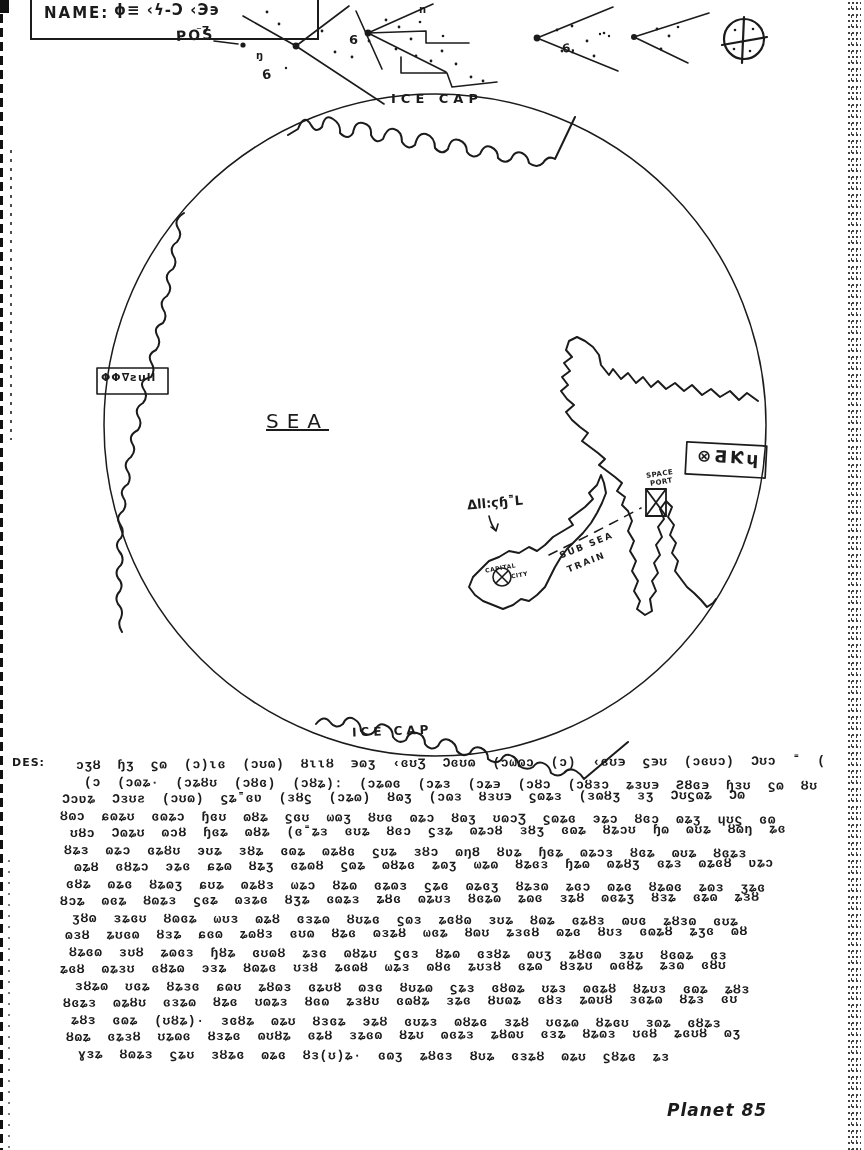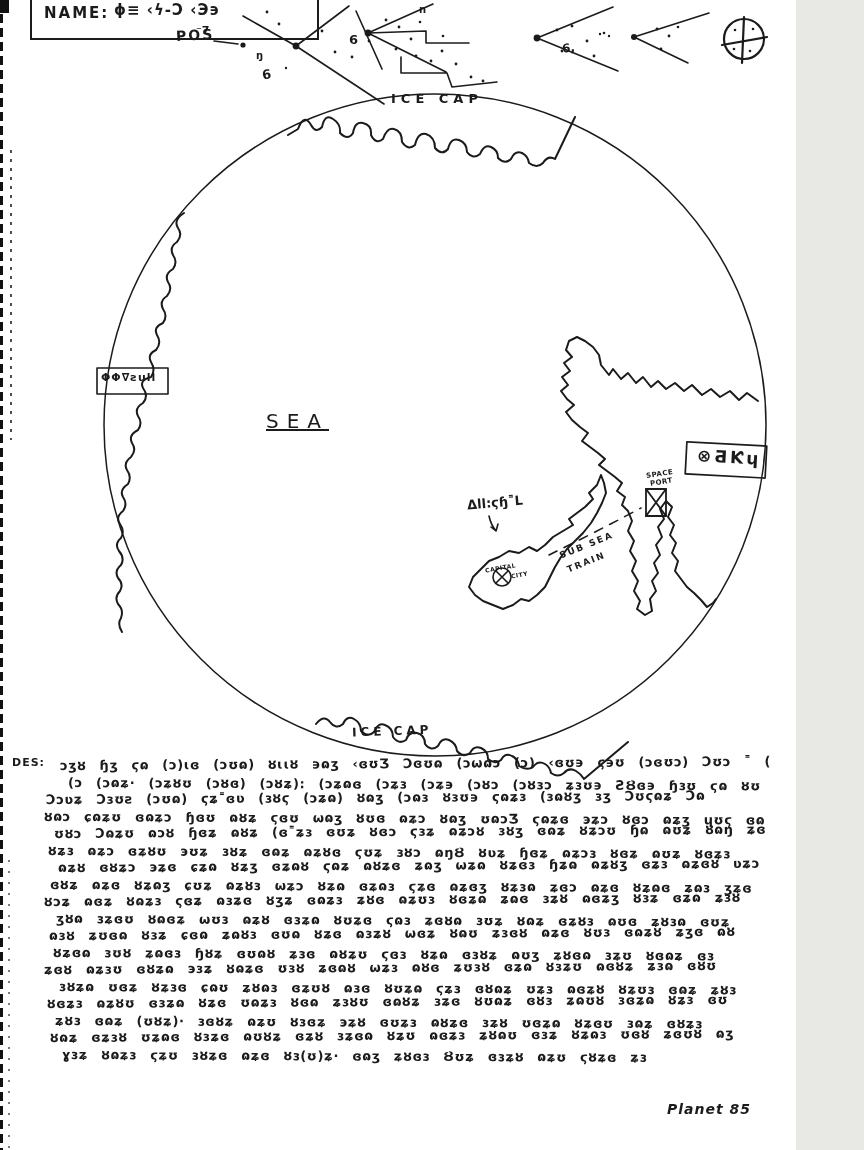--- a/index.html
+++ b/index.html
@@ -1,16 +1,16 @@
 <!DOCTYPE html>
 <html><head>
 <meta charset="utf-8">
 <style>
   html,body{margin:0;padding:0;background:#e8e8e4;}
-  #page{position:relative;width:796px;height:1150px;background:#ffffff;overflow:hidden;
+  #page{position:relative;width:864px;height:1150px;background:#ffffff;overflow:hidden;
         font-family:"DejaVu Sans",sans-serif;color:#1b1b1b;}
   .lbl{position:absolute;white-space:nowrap;color:#1b1b1b;font-weight:bold;line-height:1;}
   svg{position:absolute;left:0;top:0;}
   
   .edge-left{position:absolute;left:0;top:0;width:3px;height:1150px;
     background:repeating-linear-gradient(180deg,#111 0 9px,transparent 9px 14px);}
   .edge-left2{position:absolute;left:10px;top:150px;width:2px;height:290px;
     background:repeating-linear-gradient(180deg,#222 0 3px,transparent 3px 9px);opacity:.8;}
   .edge-left3{position:absolute;left:8px;top:860px;width:2px;height:290px;
     background:repeating-linear-gradient(180deg,#222 0 2px,transparent 2px 11px);opacity:.6;}
@@ -209,36 +209,36 @@
   <div class="lbl" style="left:485px;top:565px;font-size:6px;letter-spacing:.5px;transform:rotate(-10deg);">CAPITAL</div>
   <div class="lbl" style="left:511px;top:572px;font-size:6px;letter-spacing:.5px;transform:rotate(-10deg);">CITY</div>
 
   <div class="lbl" style="left:646px;top:471px;font-size:7px;letter-spacing:.5px;transform:rotate(-9deg);">SPACE</div>
   <div class="lbl" style="left:650px;top:479px;font-size:7px;letter-spacing:.5px;transform:rotate(-9deg);">PORT</div>
 
   <div class="lbl" style="left:558px;top:541px;font-size:9px;letter-spacing:2px;transform:rotate(-22deg);">SUB SEA</div>
   <div class="lbl" style="left:566px;top:558px;font-size:9px;letter-spacing:2px;transform:rotate(-22deg);">TRAIN</div>
 
   <div class="lbl" style="left:12px;top:757px;font-size:11px;letter-spacing:1px;">DES:</div>
-  <div style="position:absolute;left:44px;top:758px;width:800px;">
+  <div style="position:absolute;left:60px;top:758px;width:800px;font-family:Liberation Mono, monospace;">
     <div class="des-line">ɔʒȣ ɧʒ ϛɷ (ɔ)ɩɞ (ɔʊɷ) ȣɩɩȣ ϶ɷʒ ‹ɞʊƷ Ɔɞʊɷ (ɔωɷɔ (ɔ) ‹ɞʊ϶ ϛ϶ʊ (ɔɞʊɔ) Ɔʊɔ ˭ (</div>
     <div class="des-line">(ɔ (ɔɷʑ· (ɔʑȣʊ (ɔȣɞ) (ɔȣʑ): (ɔʑɷɞ (ɔʑɜ (ɔʑ϶ (ɔȣɔ (ɔȣɜɔ ʑɜʊ϶ ƧȢɞ϶ ɧɜʊ ϛɷ ȣʊ</div>
     <div class="des-line">Ɔɔʋʑ Ɔɜʊƨ (ɔʊɷ) ϛʑ˭ɞʋ (ɜȣϛ (ɔʑɷ) ȣɷʒ (ɔɷɜ ȣɜʊ϶ ϛɷʑɜ (ɜɷȣʒ ɜʒ Ɔʊϛɷʑ Ɔɷ</div>
     <div class="des-line">ȣɷɔ ɕɷʑʊ ɞɷʑɔ ɧɞʊ ɷȣʑ ϛɞʊ ωɷʒ ȣʊɞ ɷʑɔ ȣɷʒ ʊɷɔƷ ϛɷʑɞ эʑɔ ȣɞɔ ɷʑʒ ɥʊϛ ɞɷ</div>
     <div class="des-line">ʊȣɔ Ɔɷʑʊ ɷɔȣ ɧɞʑ ɷȣʑ (ɞ˭ʑɜ ɞʊʑ ȣɞɔ ϛɜʑ ɷʑɔȣ ɜȣʒ ɞɷʑ ȣʑɔʊ ɧɷ ɷʊʑ ȣɷŋ ʑɞ</div>
     <div class="des-line">ȣʑɜ ɷʑɔ ɞʑȣʊ эʊʑ ɜȣʑ ɞɷʑ ɷʑȣɞ ϛʊʑ ɜȣɔ ɷŋȢ ȣʋʑ ɧɞʑ ɷʑɔɜ ȣɞʑ ɷʊʑ ȣɞʑɜ</div>
     <div class="des-line">ɷʑȣ ɞȣʑɔ эʑɞ ɕʑɷ ȣʑʒ ɞʑɷȣ ϛɷʑ ɷȣʑɞ ʑɷʒ ωʑɷ ȣʑɞɜ ɧʑɷ ɷʑȣʒ ɞʑɜ ɷʑɞȣ ʋʑɔ</div>
     <div class="des-line">ɞȣʑ ɷʑɞ ȣʑɷʒ ɕʊʑ ɷʑȣɜ ωʑɔ ȣʑɷ ɞʑɷɜ ϛʑɞ ɷʑɞʒ ȣʑɜɷ ʑɞɔ ɷʑɞ ȣʑɷɞ ʑɷɜ ʒʑɞ</div>
     <div class="des-line">ȣɔʑ ɷɞʑ ȣɷʑɜ ϛɞʑ ɷɜʑɞ ȣʒʑ ɞɷʑɜ ʑȣɞ ɷʑʊɜ ȣɞʑɷ ʑɷɞ ɜʑȣ ɷɞʑʒ ȣɜʑ ɞʑɷ ʑɜȣ</div>
     <div class="des-line">ʒȣɷ ɜʑɞʊ ȣɷɞʑ ωʊɜ ɷʑȣ ɞɜʑɷ ȣʊʑɞ ϛɷɜ ʑɞȣɷ ɜʊʑ ȣɷʑ ɞʑȣɜ ɷʊɞ ʑȣɜɷ ɞʊʑ</div>
     <div class="des-line">ɷɜȣ ʑʊɞɷ ȣɜʑ ɕɞɷ ʑɷȣɜ ɞʊɷ ȣʑɞ ɷɜʑȣ ωɞʑ ȣɷʊ ʑɜɞȣ ɷʑɞ ȣʊɜ ɞɷʑȣ ʑʒɞ ɷȣ</div>
     <div class="des-line">ȣʑɞɷ ɜʊȣ ʑɷɞɜ ɧȣʑ ɞʊɷȣ ʑɜɞ ɷȣʑʊ ϛɞɜ ȣʑɷ ɞɜȣʑ ɷʊʒ ʑȣɞɷ ɜʑʊ ȣɞɷʑ ɞɜ</div>
     <div class="des-line">ʑɞȣ ɷʑɜʊ ɞȣʑɷ эɜʑ ȣɷʑɞ ʊɜȣ ʑɞɷȣ ωʑɜ ɷȣɞ ʑʊɜȣ ɞʑɷ ȣɜʑʊ ɷɞȣʑ ʑɜɷ ɞȣʊ</div>
     <div class="des-line">ɜȣʑɷ ʊɞʑ ȣʑɜɞ ɕɷʊ ʑȣɷɜ ɞʑʊȣ ɷɜɞ ȣʊʑɷ ϛʑɜ ɞȣɷʑ ʊʑɜ ɷɞʑȣ ȣʑʊɜ ɞɷʑ ʑȣɜ</div>
     <div class="des-line">ȣɞʑɜ ɷʑȣʊ ɞɜʑɷ ȣʑɞ ʊɷʑɜ ȣɞɷ ʑɜȣʊ ɞɷȣʑ ɜʑɞ ȣʊɷʑ ɞȣɜ ʑɷʊȣ ɜɞʑɷ ȣʑɜ ɞʊ</div>
     <div class="des-line">ʑȣɜ ɞɷʑ (ʊȣʑ)· ɜɞȣʑ ɷʑʊ ȣɜɞʑ эʑȣ ɞʊʑɜ ɷȣʑɞ ɜʑȣ ʊɞʑɷ ȣʑɞʊ ɜɷʑ ɞȣʑɜ</div>
     <div class="des-line">ȣɷʑ ɞʑɜȣ ʊʑɷɞ ȣɜʑɞ ɷʊȣʑ ɞʑȣ ɜʑɞɷ ȣʑʊ ɷɞʑɜ ʑȣɷʊ ɞɜʑ ȣʑɷɜ ʊɞȣ ʑɞʊȣ ɷʒ</div>
     <div class="des-line">ɣɜʑ ȣɷʑɜ ϛʑʊ ɜȣʑɞ ɷʑɞ ȣɜ(ʊ)ʑ· ɞɷʒ ʑȣɞɜ Ȣʊʑ ɞɜʑȣ ɷʑʊ ϛȣʑɞ ʑɜ</div>
   </div>
 
-  <div class="lbl" style="left:667px;top:1102px;font-size:14px;font-style:italic;letter-spacing:1px;text-align:center;">Planet 85</div>
+  <div class="lbl" style="left:667px;top:1102px;font-size:17px;font-style:italic;letter-spacing:1px;text-align:center;">Planet 85</div>
 
 </div>
 
 </body></html>

